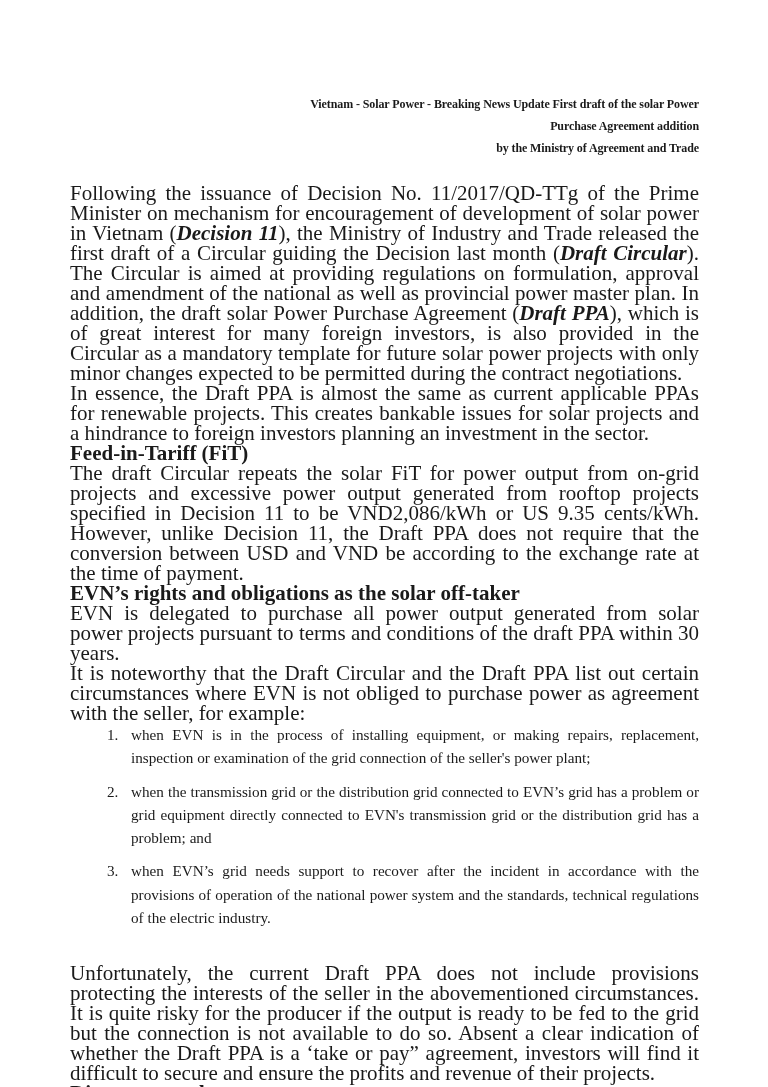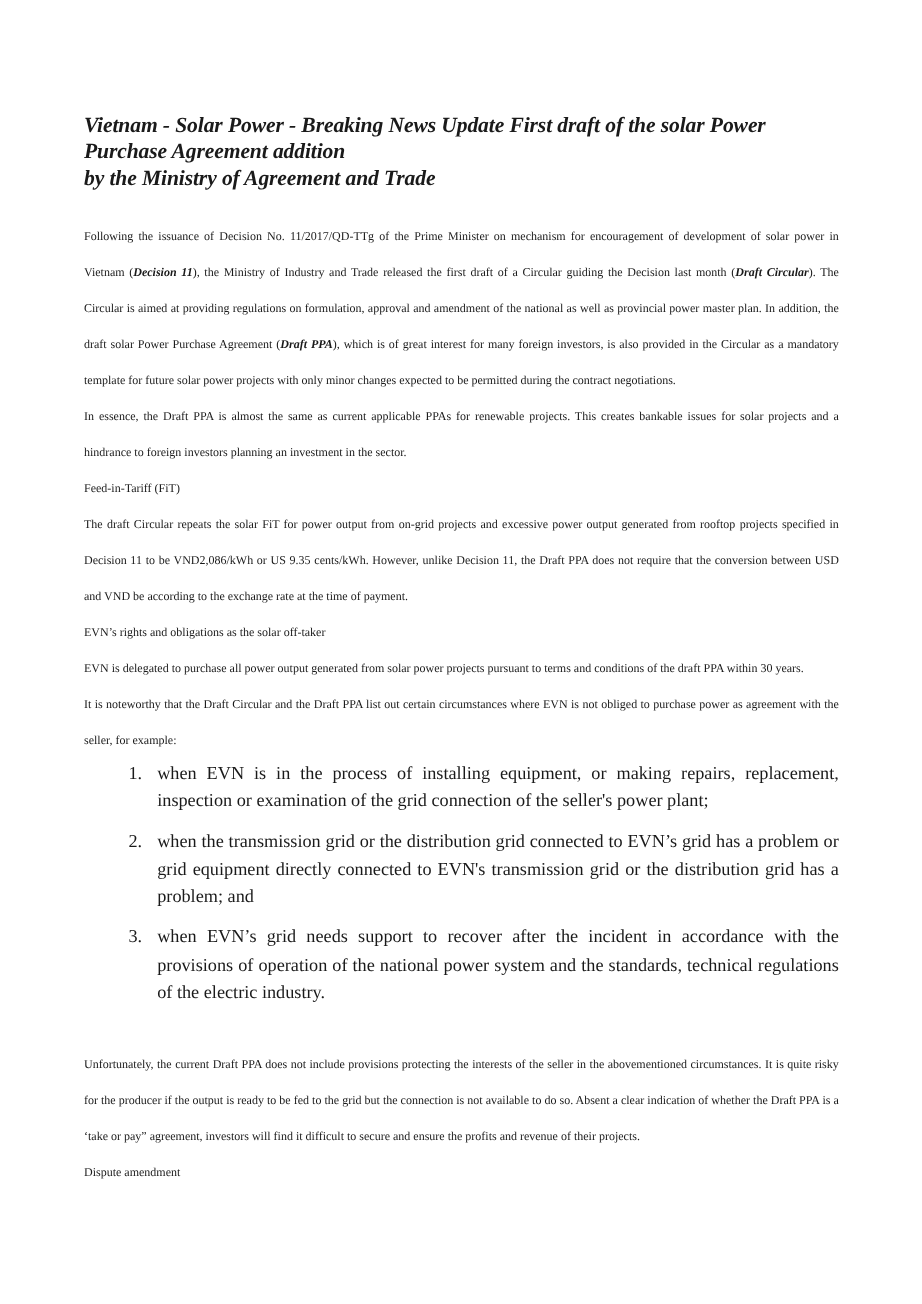--- a/index.html
+++ b/index.html
@@ -15,37 +15,36 @@
       font-family: "Liberation Serif", "DejaVu Serif", serif;
       color: #1a1a1a;
     }
     .page {
       position: absolute;
       left: 70px;
       top: 93px;
       width: 629px;
     }
     .title {
-      text-align: left;
+      text-align: right;
       font-weight: bold;
-      font-size: 18px;
+      font-size: 12px;
       line-height: 22px;
       margin: 0 0 24px 0;
       letter-spacing: -0.1px;
-      font-style: italic;
     }
     .title span { display: block; }
     p, .heading {
       margin: 0;
-      font-size: 10px;
-      line-height: 30px;
+      font-size: 21px;
+      line-height: 20px;
       text-align: justify;
     }
     .heading {
-      font-weight: normal;
+      font-weight: bold;
       text-align: left;
     }
     .bi { font-weight: bold; font-style: italic; }
     ol {
       margin: 0;
       padding: 0 0 0 61px;
       list-style: none;
     }
     ol li {
       position: relative;

